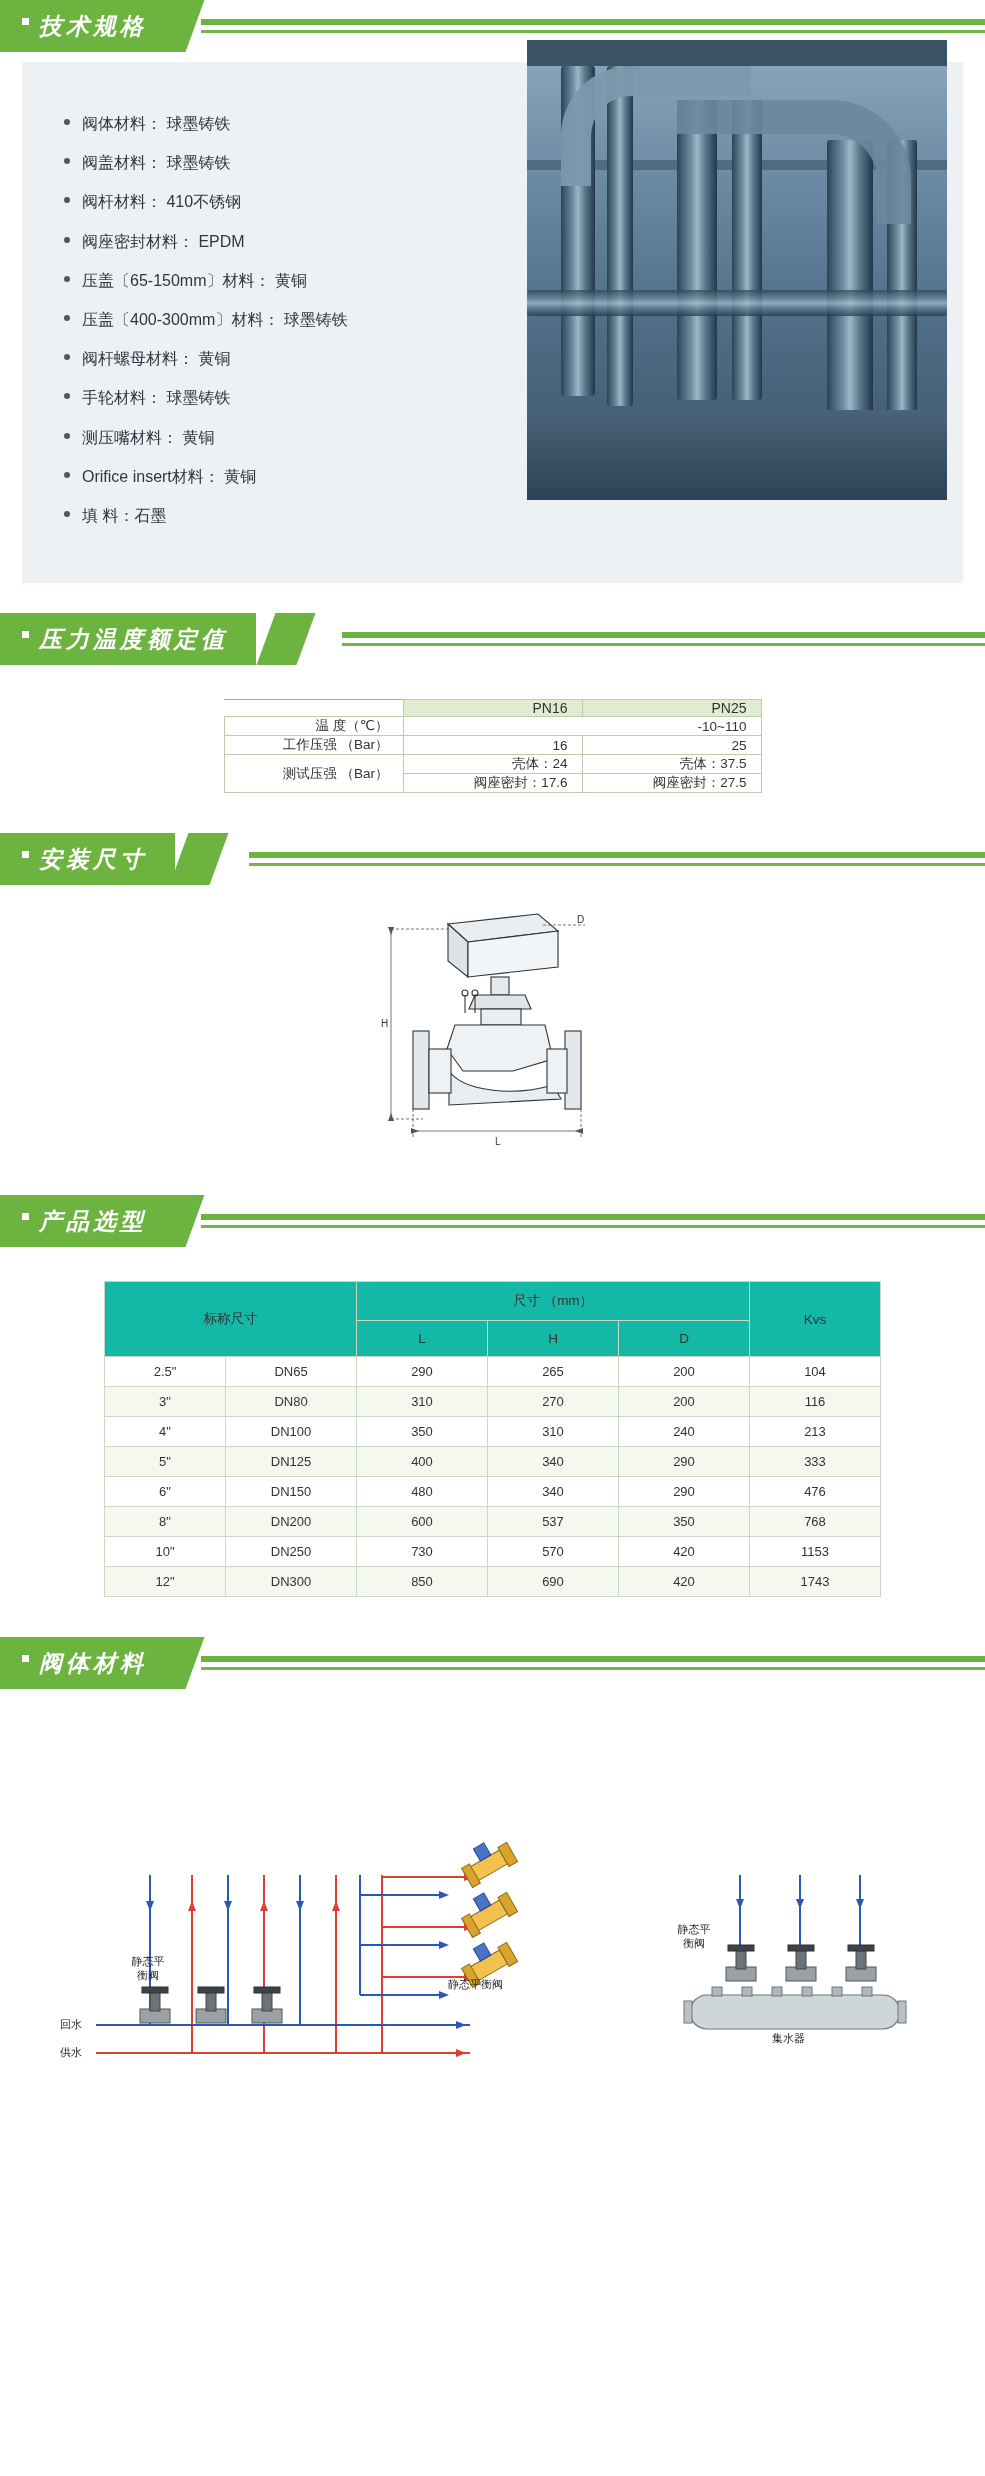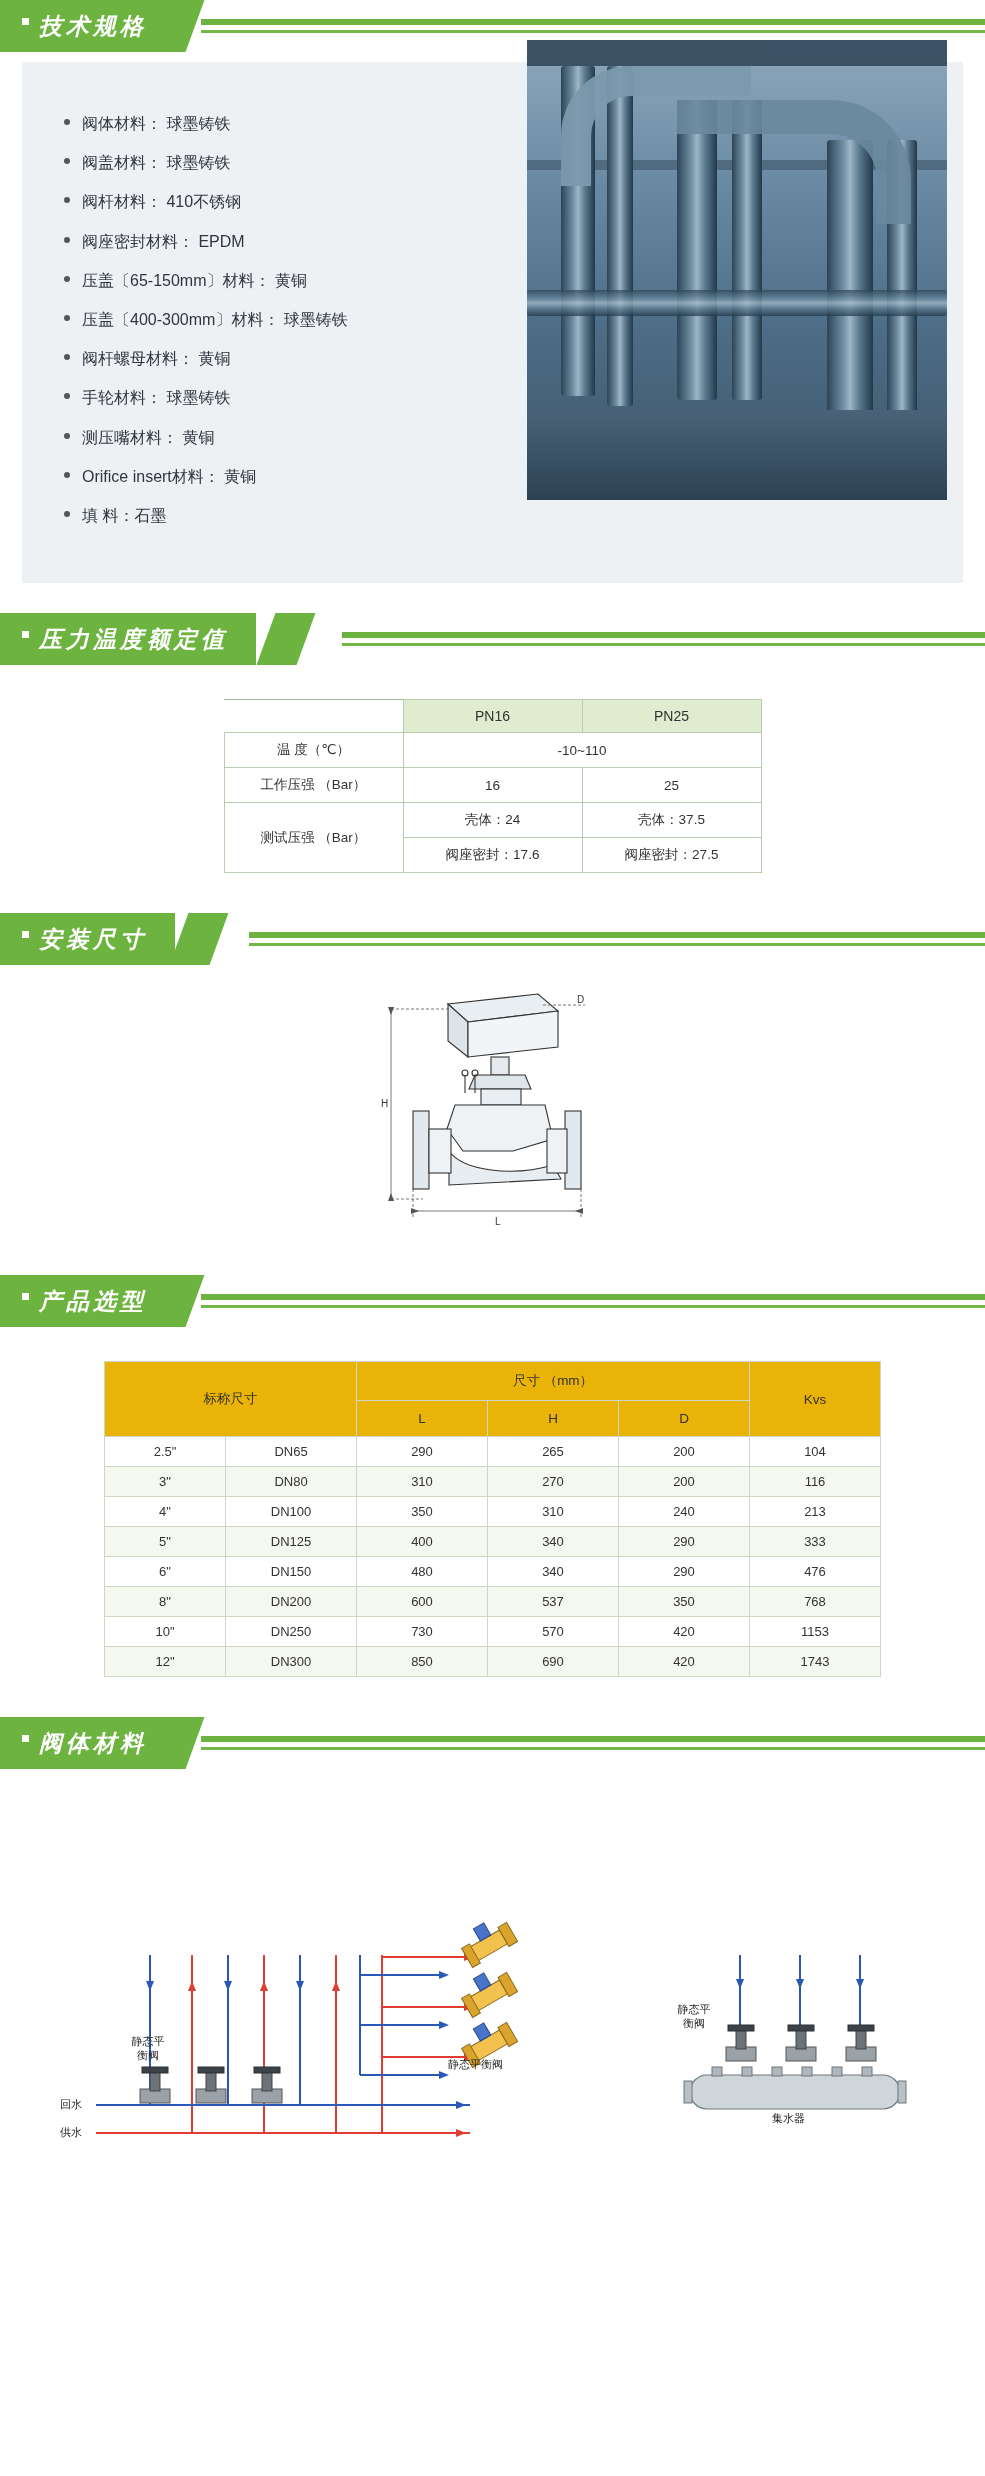--- a/index.html
+++ b/index.html
@@ -108,22 +108,22 @@
   table{border-collapse:collapse;}
   .pt-wrap{margin:34px 0 0 0;display:flex;justify-content:center;}
   table.pt{
     font-size:13.5px;
     color:#333;
     border-top:1px solid #9ab78a;
     border-bottom:1px solid #9ab78a;
   }
   table.pt td,table.pt th{
     border:1px solid #b9cdae;
-    padding:8px 14px;
-    text-align:center;
+    padding:0 14px;
+    text-align:right;
     font-weight:normal;
   }
   table.pt th{background:#dfeccf;font-size:14px;}
   table.pt td.rowlab{min-width:150px;background:#fff;}
   table.pt td.val{min-width:150px;}
 
   
   .draw-wrap{
     height:270px;
     display:flex;align-items:center;justify-content:center;
@@ -132,21 +132,21 @@
 
   
   .sel-wrap{margin:34px 0 0 0;display:flex;justify-content:center;}
   table.sel{font-size:13px;color:#333;}
   table.sel th,table.sel td{
     border:1px solid #cdd8c4;
     padding:7px 10px;
     text-align:center;
     font-weight:normal;
   }
-  table.sel th{background:#eab308;font-size:13.5px;padding:10px 10px;}
+  table.sel th{background:#14b8a6;font-size:13.5px;padding:10px 10px;}
   table.sel td{background:#f4f8ef;}
   table.sel tr:nth-child(odd) td{background:#ffffff;}
   table.sel td.c1{width:100px;}
   table.sel td.c2{width:110px;}
   table.sel td.c3,table.sel td.c4,table.sel td.c5{width:110px;text-align:center;}
   table.sel td.c6{width:110px;}
 
   
   .sys-wrap{height:390px;position:relative;margin-top:6px;}
   .sys-label{font-size:11px;color:#222;position:absolute;}

